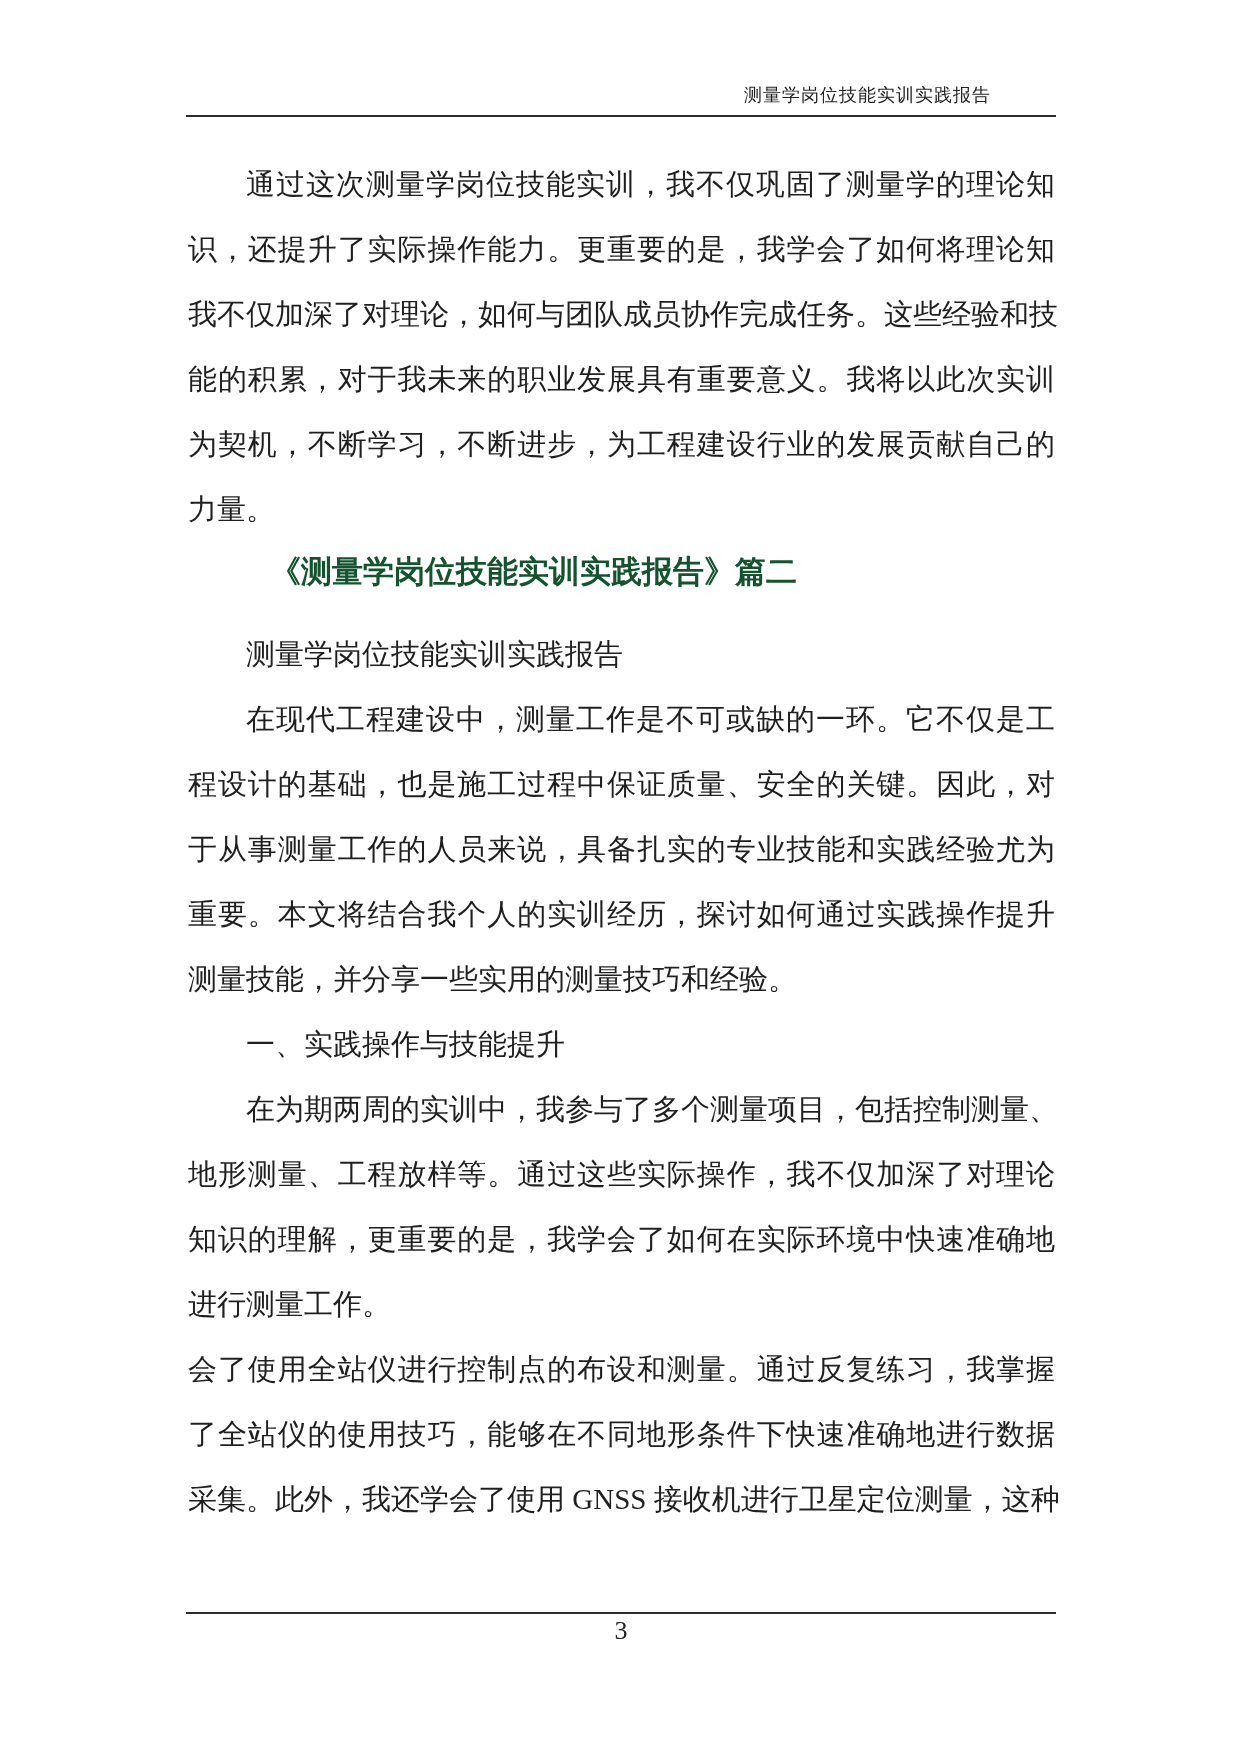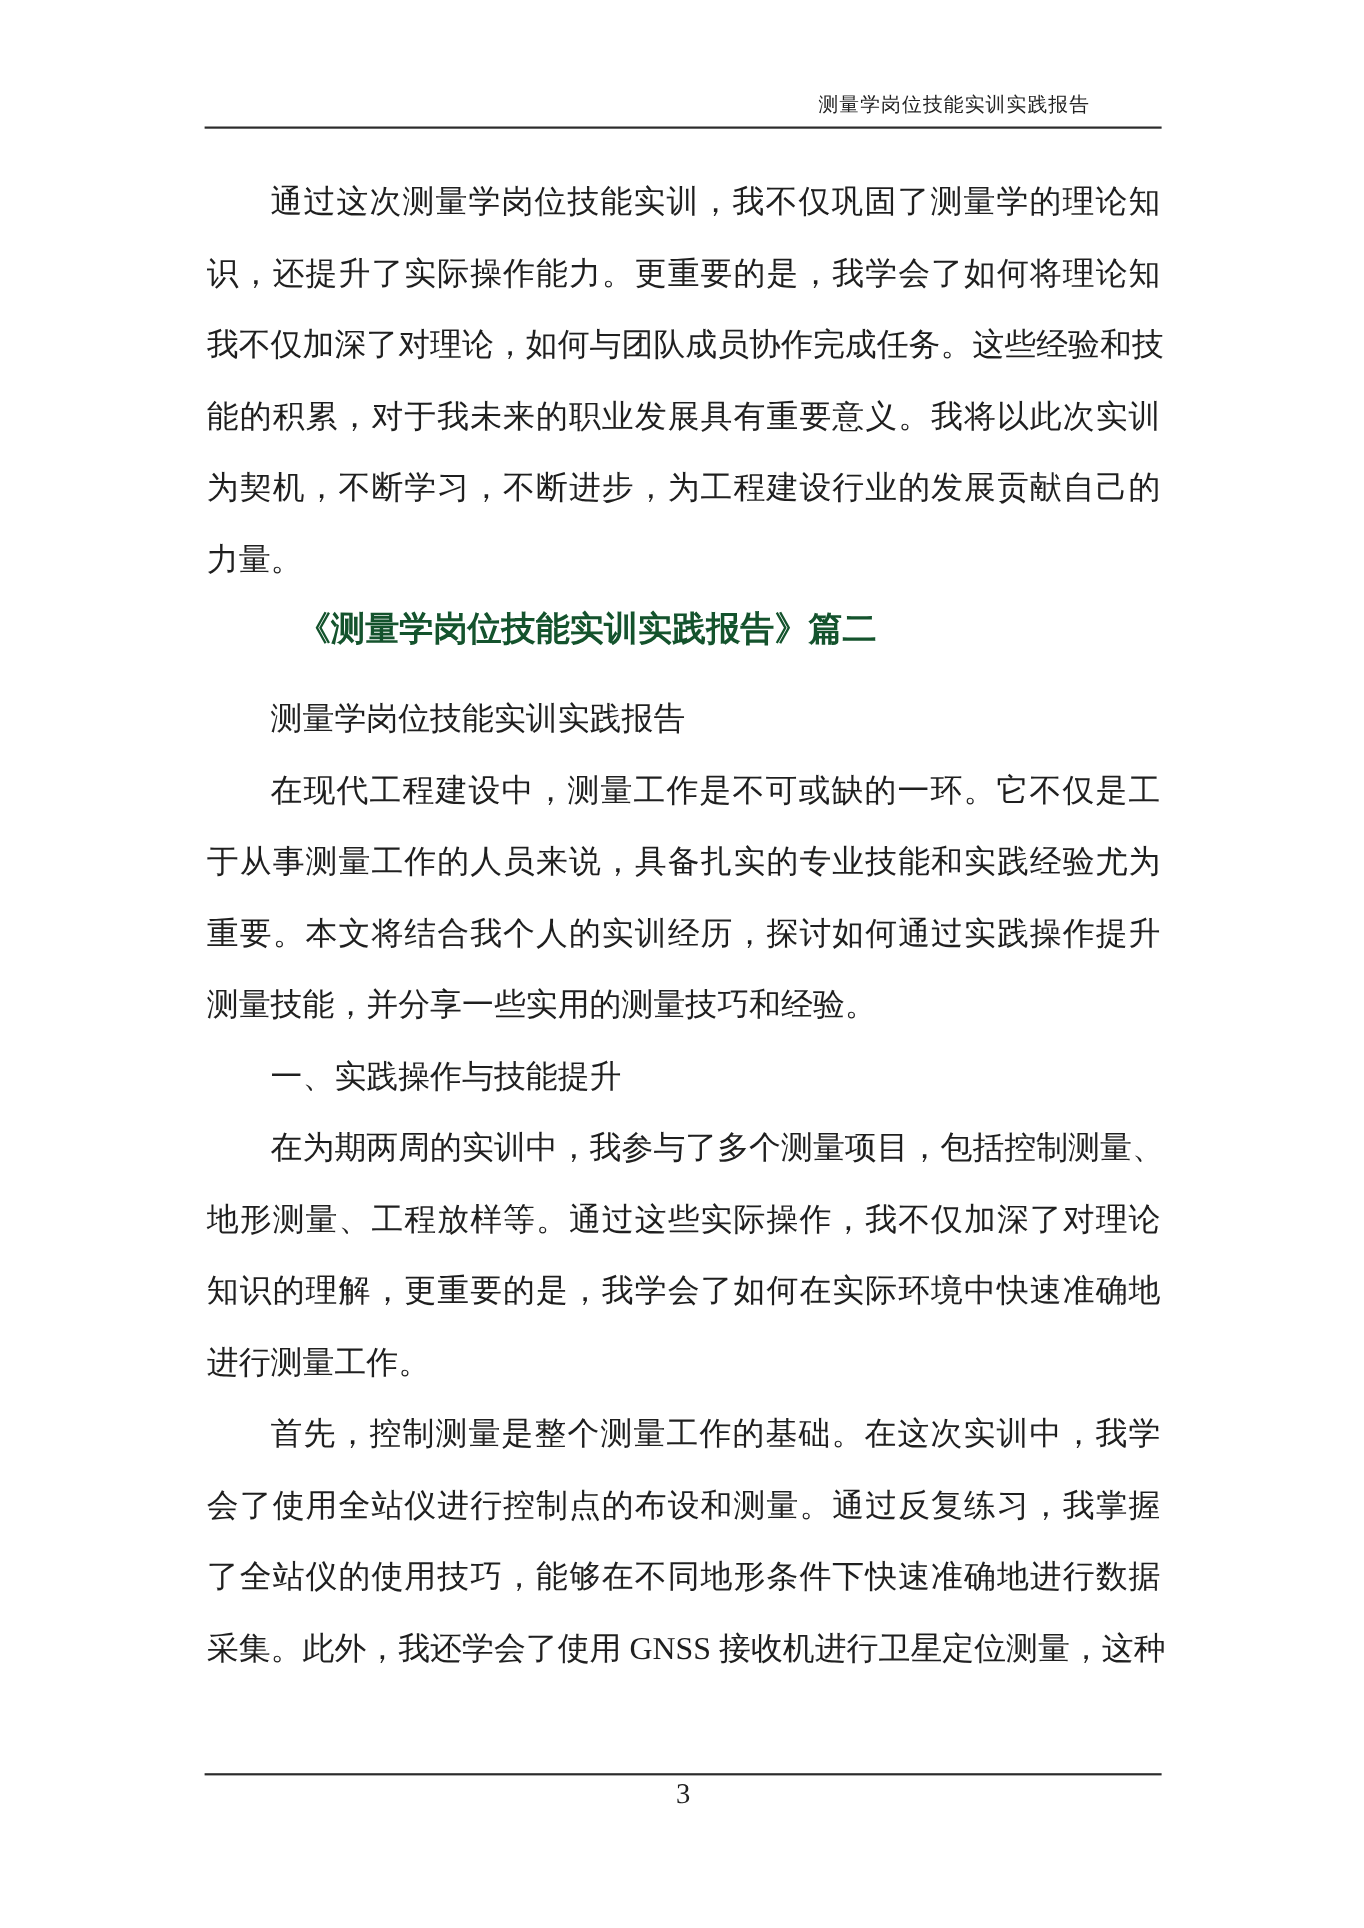--- a/index.html
+++ b/index.html
@@ -81,35 +81,35 @@
         <div class="line">能的积累，对于我未来的职业发展具有重要意义。我将以此次实训</div>
         <div class="line">为契机，不断学习，不断进步，为工程建设行业的发展贡献自己的</div>
         <div class="line no-stretch">力量。</div>
       </div>
       <div class="doc-heading">《测量学岗位技能实训实践报告》篇二</div>
       <div class="paragraph">
         <div class="line indent no-stretch">测量学岗位技能实训实践报告</div>
       </div>
       <div class="paragraph">
         <div class="line indent">在现代工程建设中，测量工作是不可或缺的一环。它不仅是工</div>
+        <div class="line">程设计的基础，也是施工过程中保证质量、安全的关键。因此，对</div>
         <div class="line">于从事测量工作的人员来说，具备扎实的专业技能和实践经验尤为</div>
         <div class="line">重要。本文将结合我个人的实训经历，探讨如何通过实践操作提升</div>
         <div class="line no-stretch">测量技能，并分享一些实用的测量技巧和经验。</div>
       </div>
       <div class="paragraph">
         <div class="line indent no-stretch">一、实践操作与技能提升</div>
       </div>
       <div class="paragraph">
         <div class="line indent">在为期两周的实训中，我参与了多个测量项目，包括控制测量、</div>
         <div class="line">地形测量、工程放样等。通过这些实际操作，我不仅加深了对理论</div>
         <div class="line">知识的理解，更重要的是，我学会了如何在实际环境中快速准确地</div>
         <div class="line no-stretch">进行测量工作。</div>
       </div>
       <div class="paragraph">
-        <div class="line indent">首先，控制测量是整个测量工作的基础。在这次实训中，我学</div>
         <div class="line">会了使用全站仪进行控制点的布设和测量。通过反复练习，我掌握</div>
         <div class="line">了全站仪的使用技巧，能够在不同地形条件下快速准确地进行数据</div>
         <div class="line">采集。此外，我还学会了使用 GNSS 接收机进行卫星定位测量，这种</div>
       </div>
     </div>
 
   <div class="footer-rule"></div>
 
   <div class="page-number">3</div>
 

